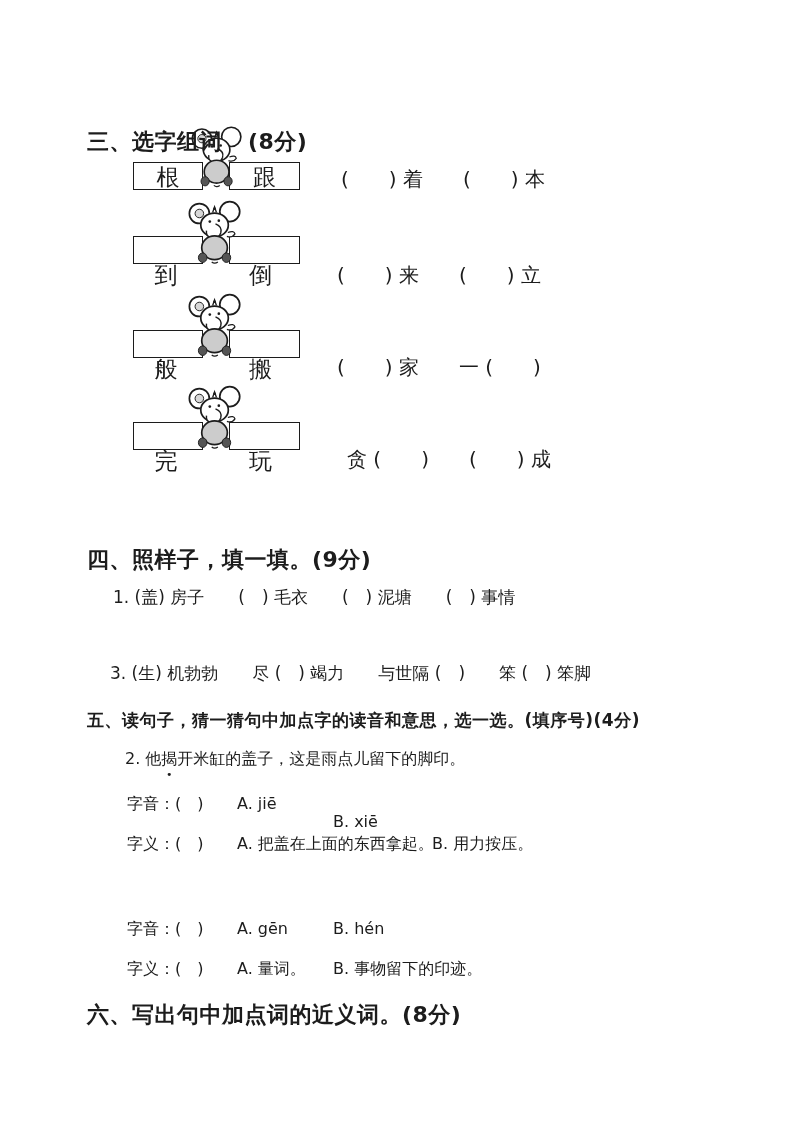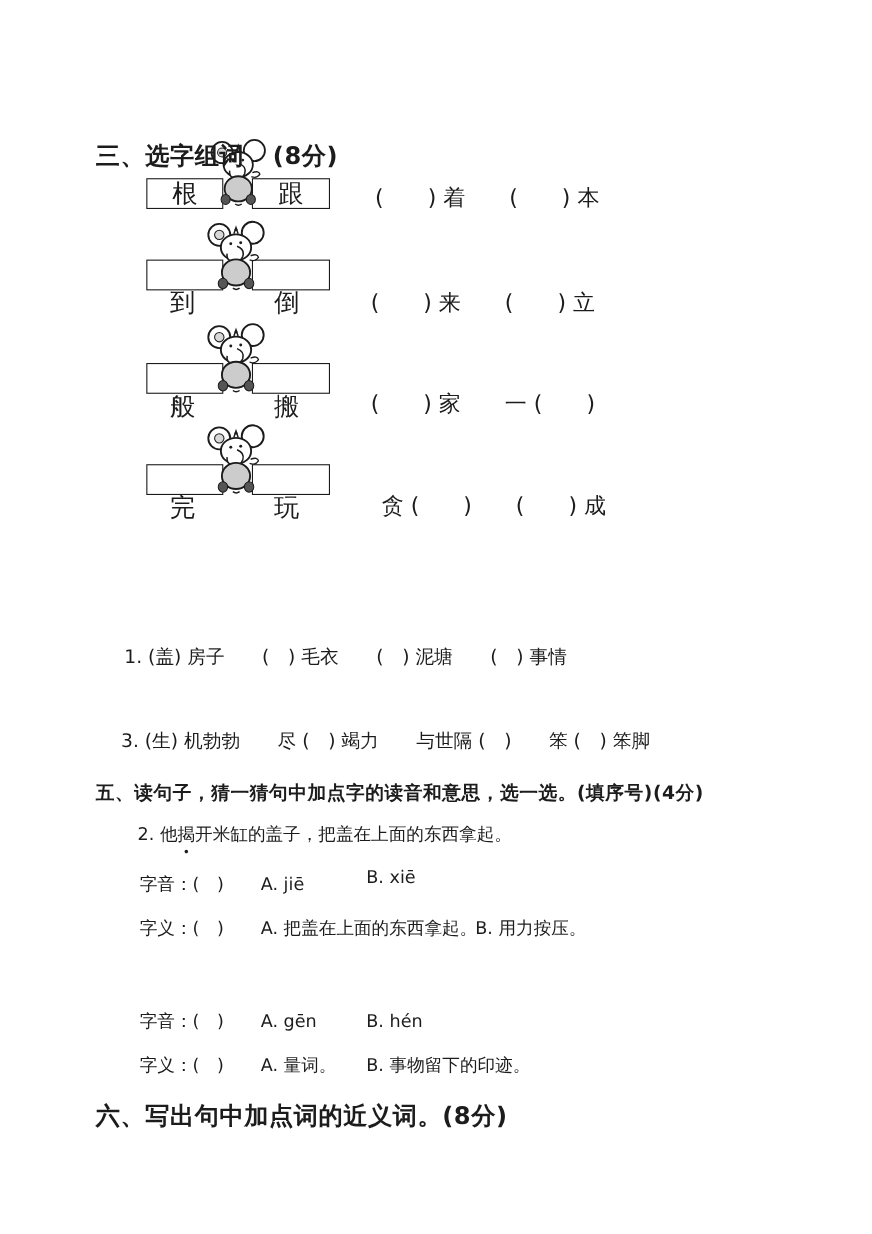--- a/index.html
+++ b/index.html
@@ -79,29 +79,30 @@
   <div class="blanks" style="left:337px;top:262px">(　　) 来　　(　　) 立</div>
 
   <div class="boxchar" style="left:131px;top:354px;width:70px">般</div>
   <div class="boxchar" style="left:225px;top:354px;width:71px">搬</div>
   <div class="blanks" style="left:337px;top:354px">(　　) 家　　一 (　　)</div>
 
   <div class="boxchar" style="left:131px;top:446px;width:70px">完</div>
   <div class="boxchar" style="left:225px;top:446px;width:71px">玩</div>
   <div class="blanks" style="left:347px;top:446px">贪 (　　)　　(　　) 成</div>
 
+  <div class="h" style="left:87px;top:545px">四、照样子，填一填。(9分)</div>
   <div class="item4" style="left:113px;top:586px">1. (盖) 房子　　(　) 毛衣　　(　) 泥塘　　(　) 事情</div>
   <div class="item4" style="left:110px;top:662px">3. (生) 机勃勃　　尽 (　) 竭力　　与世隔 (　)　　笨 (　) 笨脚</div>
 
   <div class="h" style="left:87px;top:709px;font-size:17px">五、读句子，猜一猜句中加点字的读音和意思，选一选。(填序号)(4分)</div>
 
-  <div class="t" style="left:125px;top:749px"><span>2. 他</span><span class="dotted">揭</span><span>开米缸的盖子，把盖在上面的东西拿起。</span></div>
+  <div class="t" style="left:125px;top:749px"><span>2. 他</span><span class="dotted">揭</span><span>开米缸的盖子，这是雨点儿留下的脚印。</span></div>
   <div class="t" style="left:127px;top:794px">字音：(　)</div>
   <div class="t" style="left:237px;top:794px">A. jiē</div>
-  <div class="t" style="left:333px;top:788px">B. xiē</div>
+  <div class="t" style="left:333px;top:812px">B. xiē</div>
   <div class="t" style="left:127px;top:834px">字义：(　)</div>
   <div class="t" style="left:237px;top:834px">A. 把盖在上面的东西拿起。</div>
   <div class="t" style="left:432px;top:834px">B. 用力按压。</div>
 
   <div class="t" style="left:127px;top:919px">字音：(　)</div>
   <div class="t" style="left:237px;top:919px">A. gēn</div>
   <div class="t" style="left:333px;top:919px">B. hén</div>
   <div class="t" style="left:127px;top:959px">字义：(　)</div>
   <div class="t" style="left:237px;top:959px">A. 量词。</div>
   <div class="t" style="left:333px;top:959px">B. 事物留下的印迹。</div>

